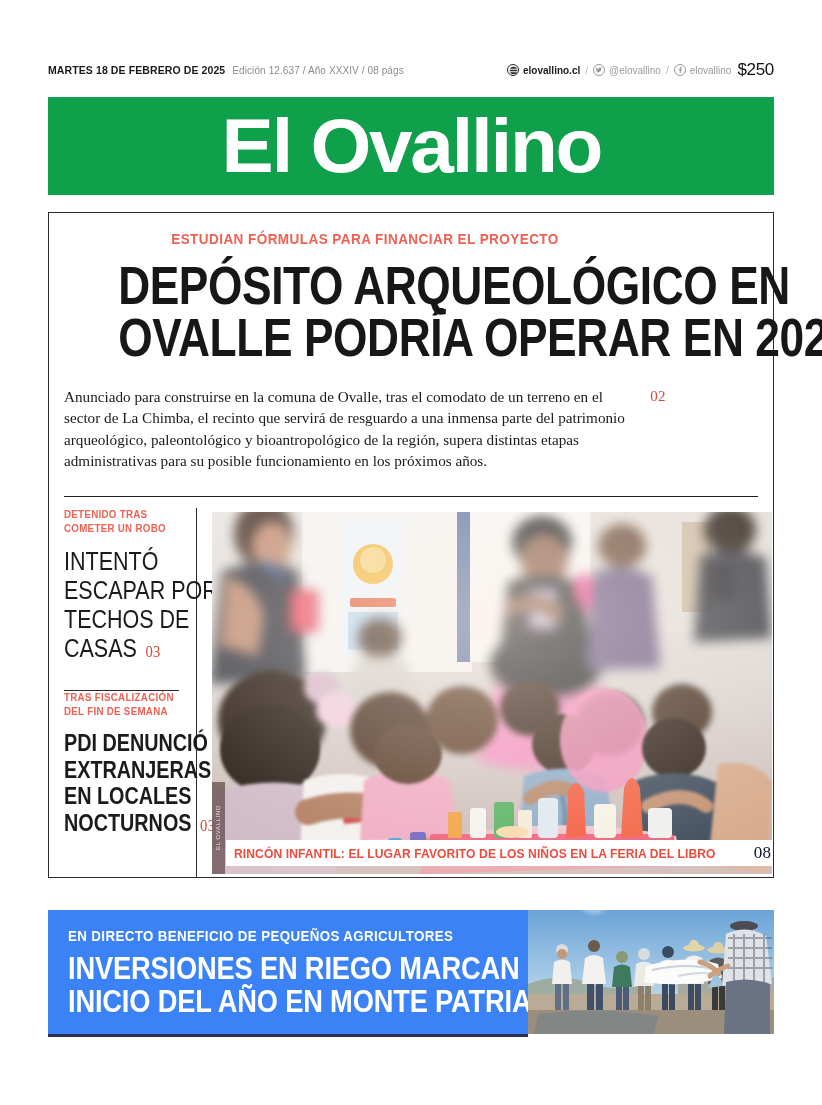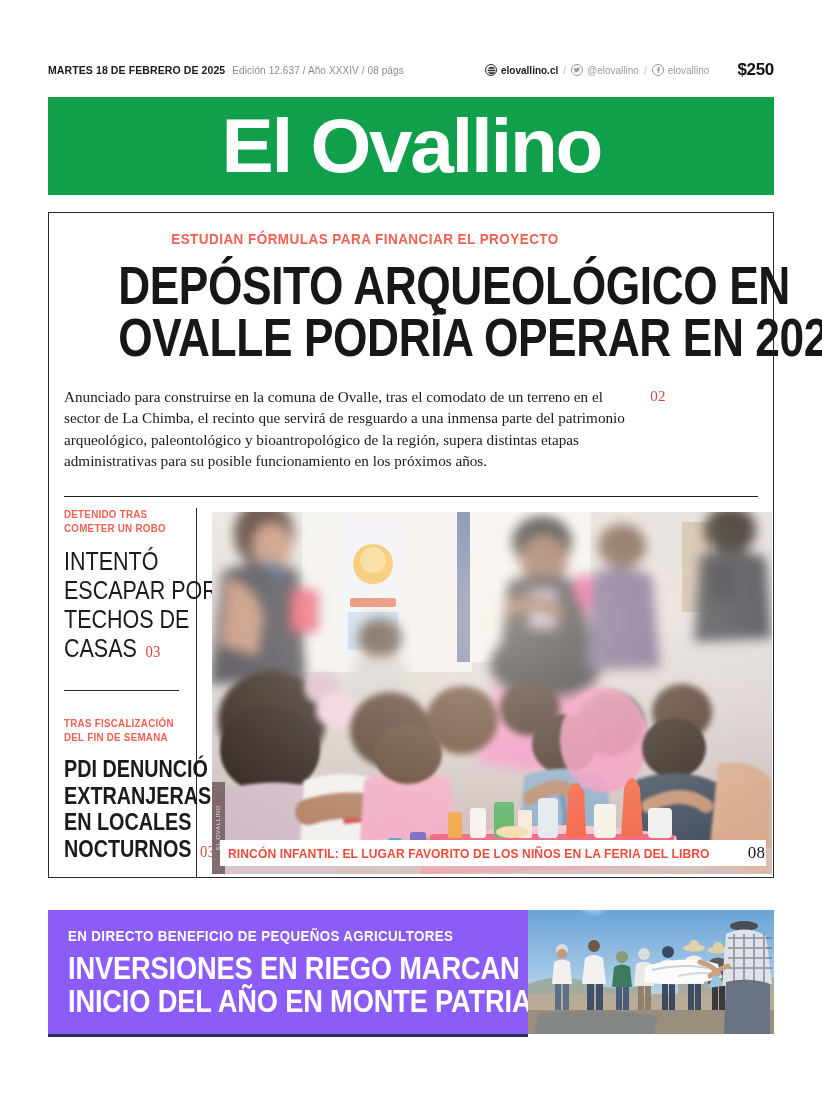--- a/index.html
+++ b/index.html
@@ -25,21 +25,21 @@
   .soc-ico {
     display: inline-flex; align-items: center; justify-content: center;
     width: 12px; height: 12px; border-radius: 50%;
     border: 1.2px solid #2b2b2b; position: relative; flex: 0 0 auto;
   }
   .soc-ico.gray { border-color: #9a9a9a; }
   .soc-ico svg { display: block; }
   .soc-label { font-size: 10px; font-weight: 700; color: #1a1a1a; }
   .soc-label.gray { font-weight: 400; color: #9a9a9a; }
   .soc-sep { font-size: 10px; color: #bbb; margin: 0 1px; }
-  .price { font-size: 17px; font-weight: 700; color: #111; margin-left: 24px; letter-spacing: -.3px; }
+  .price { font-size: 17px; font-weight: 400; color: #111; margin-left: 2px; letter-spacing: -.3px; }
 
   
   .masthead {
     position: absolute; left: 48px; top: 97px; width: 726px; height: 98px;
     background: #10a04b; display: flex; align-items: center; justify-content: center;
   }
   .masthead-title {
     font-family: "Liberation Sans", sans-serif;
     font-weight: 700; font-size: 76px; color: #ffffff;
     letter-spacing: -2.2px; line-height: 1; transform: scaleX(1.03);
@@ -87,21 +87,21 @@
     margin-top: 11px; white-space: nowrap;
   }
   .side-head.light { font-weight: 300; }
   .side-head.bold { font-weight: 700; font-size: 23px; }
   .side-head .sl { display: block; }
   .side-head .pg {
     font-family: "Liberation Serif", serif; font-weight: 400;
     color: #d2493c; font-size: 17px; margin-left: 10px; letter-spacing: .3px;
   }
   .side-divider { width: 115px; height: 1.2px; background: #2a2a2a; margin: 26px 0 0 0; }
-  .story2 { margin-top: 26px; }
+  .story2 { }
   .vrule-side {
     position: absolute; left: 196px; top: 508px; width: 1.2px; height: 370px; background: #2b2b2b;
   }
   .vrule-left {
     position: absolute; left: 48px; top: 212px; width: 1.2px; height: 666px; background: #2b2b2b;
   }
   .vrule-right {
     position: absolute; left: 773px; top: 212px; width: 1.2px; height: 666px; background: #2b2b2b;
   }
   .rule-top {
@@ -116,40 +116,40 @@
     position: absolute; left: 212px; top: 512px; width: 560px; height: 362px;
     overflow: hidden; background: #9a8a86;
   }
   .ph-credit {
     position: absolute; left: -1px; bottom: 0; width: 14px; height: 92px;
     background: rgba(60,35,35,.55); color: #e8dede; font-size: 6px;
     letter-spacing: .6px; writing-mode: vertical-rl; transform: rotate(180deg);
     display: flex; align-items: center; justify-content: center; z-index: 6;
   }
   .cap-bar {
-    position: absolute; left: 8px; bottom: 8px; width: 546px; height: 26px;
+    position: absolute; left: 14px; bottom: 8px; width: 546px; height: 26px;
     background: #fff; display: flex; align-items: center; z-index: 7;
     padding: 0 6px 0 8px;
   }
   .cap-text {
     color: #ee4b3c; font-weight: 700; font-size: 13px; letter-spacing: .1px;
     transform: scaleX(.93); transform-origin: left center; white-space: nowrap; flex: 1;
   }
   .cap-pg {
     font-family: "Liberation Serif", serif; color: #0f172a; font-size: 17px;
     letter-spacing: .3px; margin-left: 2px;
   }
   .softblur { filter: blur(6px); }
   .midblur { filter: blur(3px); }
   .lightblur { filter: blur(1.5px); }
 
   
   .bottom-wrap { position: absolute; left: 48px; top: 910px; width: 726px; height: 124px; display: flex; }
   .bottom-left {
-    width: 480px; height: 124px; background: #8b5cf6; position: relative;
+    width: 480px; height: 124px; background: #3b82f6; position: relative;
     padding: 18px 0 0 20px;
   }
   .bot-kicker {
     color: #fff; font-weight: 700; font-size: 14.5px; letter-spacing: .4px;
     transform: scaleX(.92); transform-origin: left center;
   }
   .bot-head {
     color: #fff; font-weight: 700; font-size: 31px; line-height: 1.06;
     letter-spacing: -.2px; transform: scaleX(.88); transform-origin: left top;
     margin-top: 9px; white-space: nowrap;

